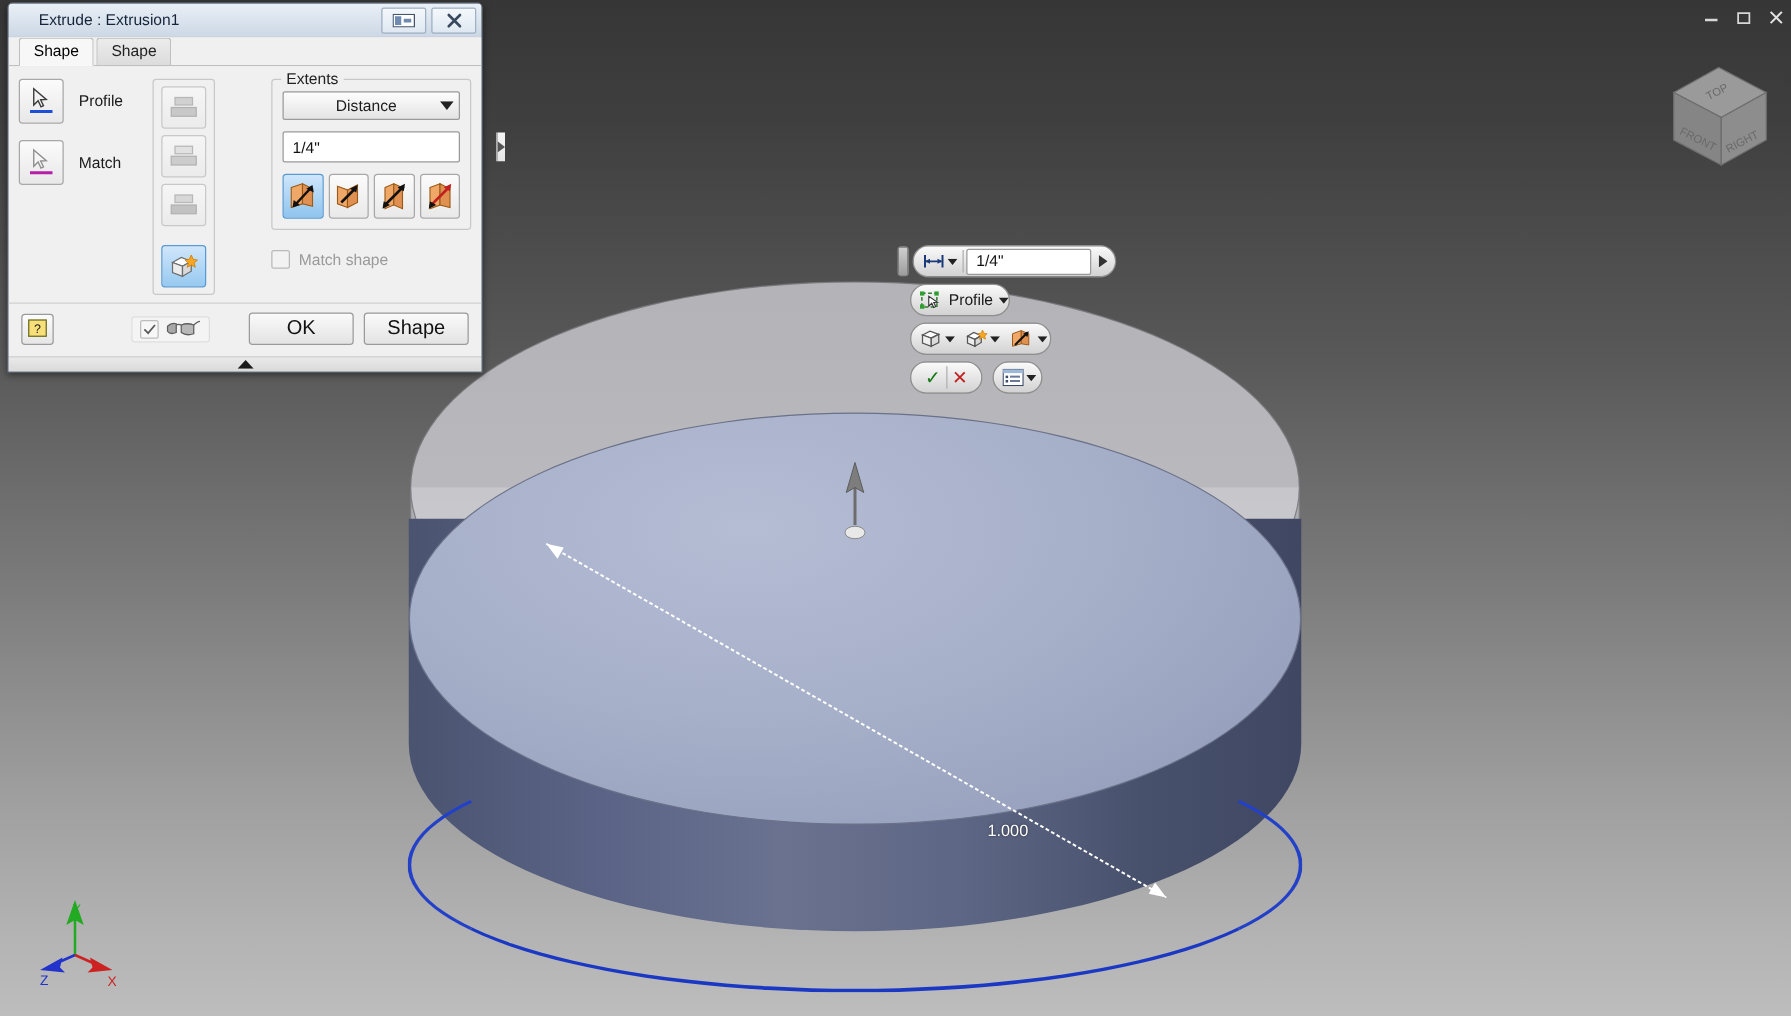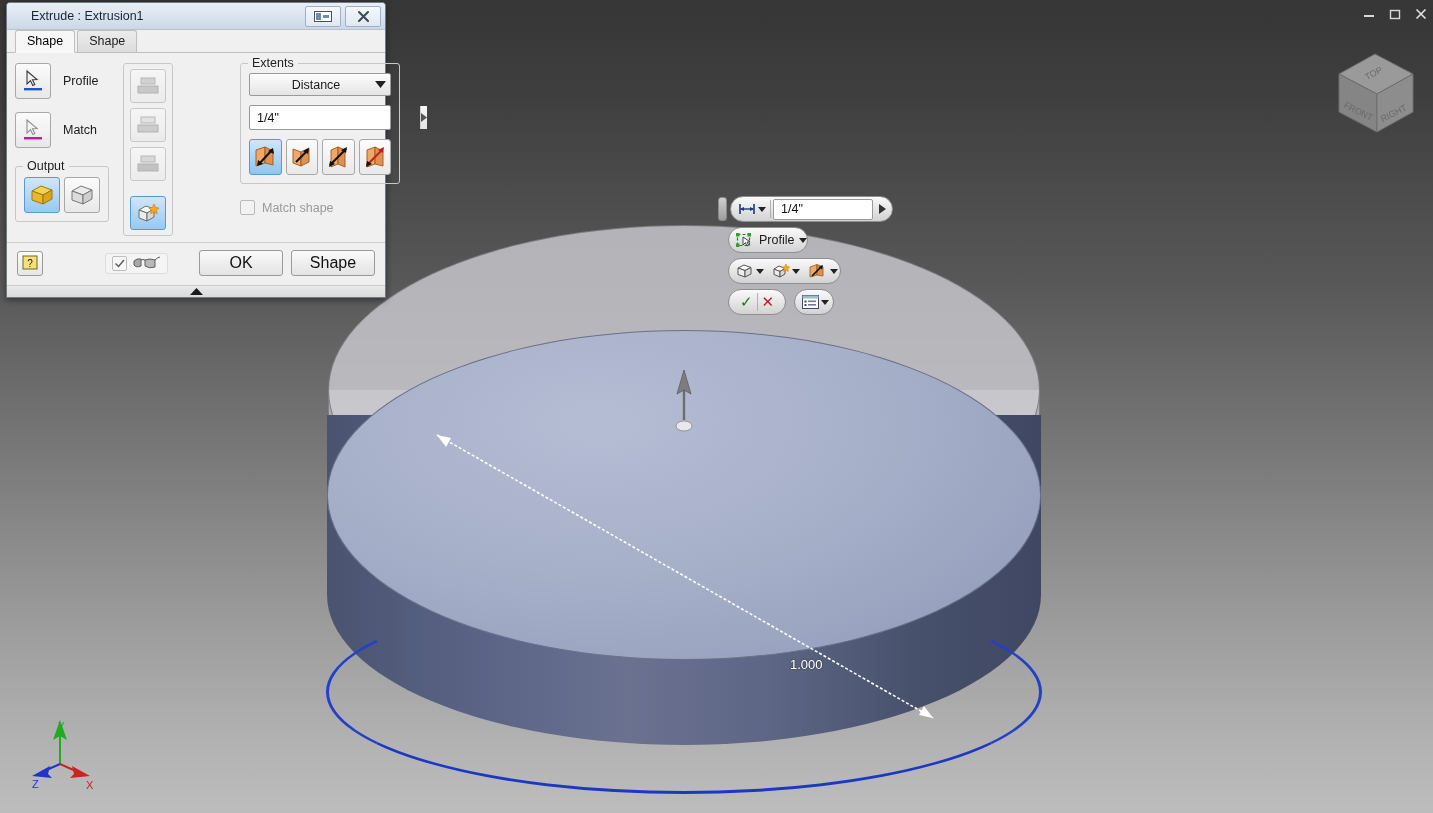--- a/index.html
+++ b/index.html
@@ -145,21 +145,21 @@
     background:linear-gradient(180deg,#cfe6fb,#97c9f0);
   }
   .icon-btn.dis{opacity:.55;cursor:default;}
 
   .bool-col{
     margin-left:14px;width:48px;border:1px solid #c8c8c8;border-radius:3px;
     padding:5px 6px;display:flex;flex-direction:column;gap:5px;align-items:center;
   }
   .bool-col .icon-btn{width:34px;height:32px;}
 
-  .ext-col{margin-left:24px;width:160px;padding-left:43px;}
+  .ext-col{margin-left:2px;width:160px;padding-left:43px;}
   .select-box{
     width:100%;height:23px;border:1px solid #9a9a9a;border-radius:2px;
     background:linear-gradient(180deg,#fdfdfd,#e4e4e4);
     display:flex;align-items:center;padding:0 4px 0 7px;box-sizing:border-box;cursor:pointer;
     font-size:12.5px;
   }
   .select-box .cap{flex:1;text-align:center;}
   .combo-val{
     width:100%;height:25px;margin-top:9px;border:1px solid #9a9a9a;border-radius:2px;
     background:#fff;display:flex;align-items:center;box-sizing:border-box;
@@ -349,39 +349,20 @@
         <div class="sel-row">
           <div class="sel-btn">
             <svg width="22" height="26" viewBox="0 0 22 26">
               <path d="M5 3 L5 16 L8.5 12.6 L10.8 17.5 L12.8 16.5 L10.5 11.8 L15 11.6 Z" fill="#f6f6f6" stroke="#8f8f8f" stroke-width="1.1"></path>
               <rect x="2" y="20" width="18" height="2.4" fill="#b51ea8"></rect>
             </svg>
           </div>
           <div class="sel-label">Match</div>
         </div>
 
-        <div class="grp" style="margin-top:18px;">
-          <div class="grp-title">Output</div>
-          <div class="out-row">
-            <div class="icon-btn sel">
-              <svg width="26" height="24" viewBox="0 0 26 24">
-                <polygon points="3,8 12,3 23,7 14,12" fill="#f4d24a" stroke="#9a7b12" stroke-width="1"></polygon>
-                <polygon points="3,8 14,12 14,21 3,17" fill="#e9b92c" stroke="#9a7b12" stroke-width="1"></polygon>
-                <polygon points="14,12 23,7 23,16 14,21" fill="#d9a520" stroke="#9a7b12" stroke-width="1"></polygon>
-              </svg>
-            </div>
-            <div class="icon-btn">
-              <svg width="26" height="24" viewBox="0 0 26 24">
-                <polygon points="3,8 12,3 23,7 14,12" fill="#eaeaea" stroke="#777" stroke-width="1"></polygon>
-                <polygon points="3,8 14,12 14,21 3,17" fill="#dcdcdc" stroke="#777" stroke-width="1"></polygon>
-                <polygon points="14,12 23,7 23,16 14,21" fill="#cfcfcf" stroke="#777" stroke-width="1"></polygon>
-              </svg>
-            </div>
-          </div>
-        </div>
       </div>
 
       <div class="bool-col">
         <div class="icon-btn dis">
           <svg width="24" height="22" viewBox="0 0 24 22">
             <rect x="5" y="3" width="14" height="6" fill="#b9b9b9" stroke="#8a8a8a" stroke-width="1"></rect>
             <rect x="2" y="11" width="20" height="7" fill="#a8a8a8" stroke="#808080" stroke-width="1"></rect>
           </svg>
         </div>
         <div class="icon-btn dis">

